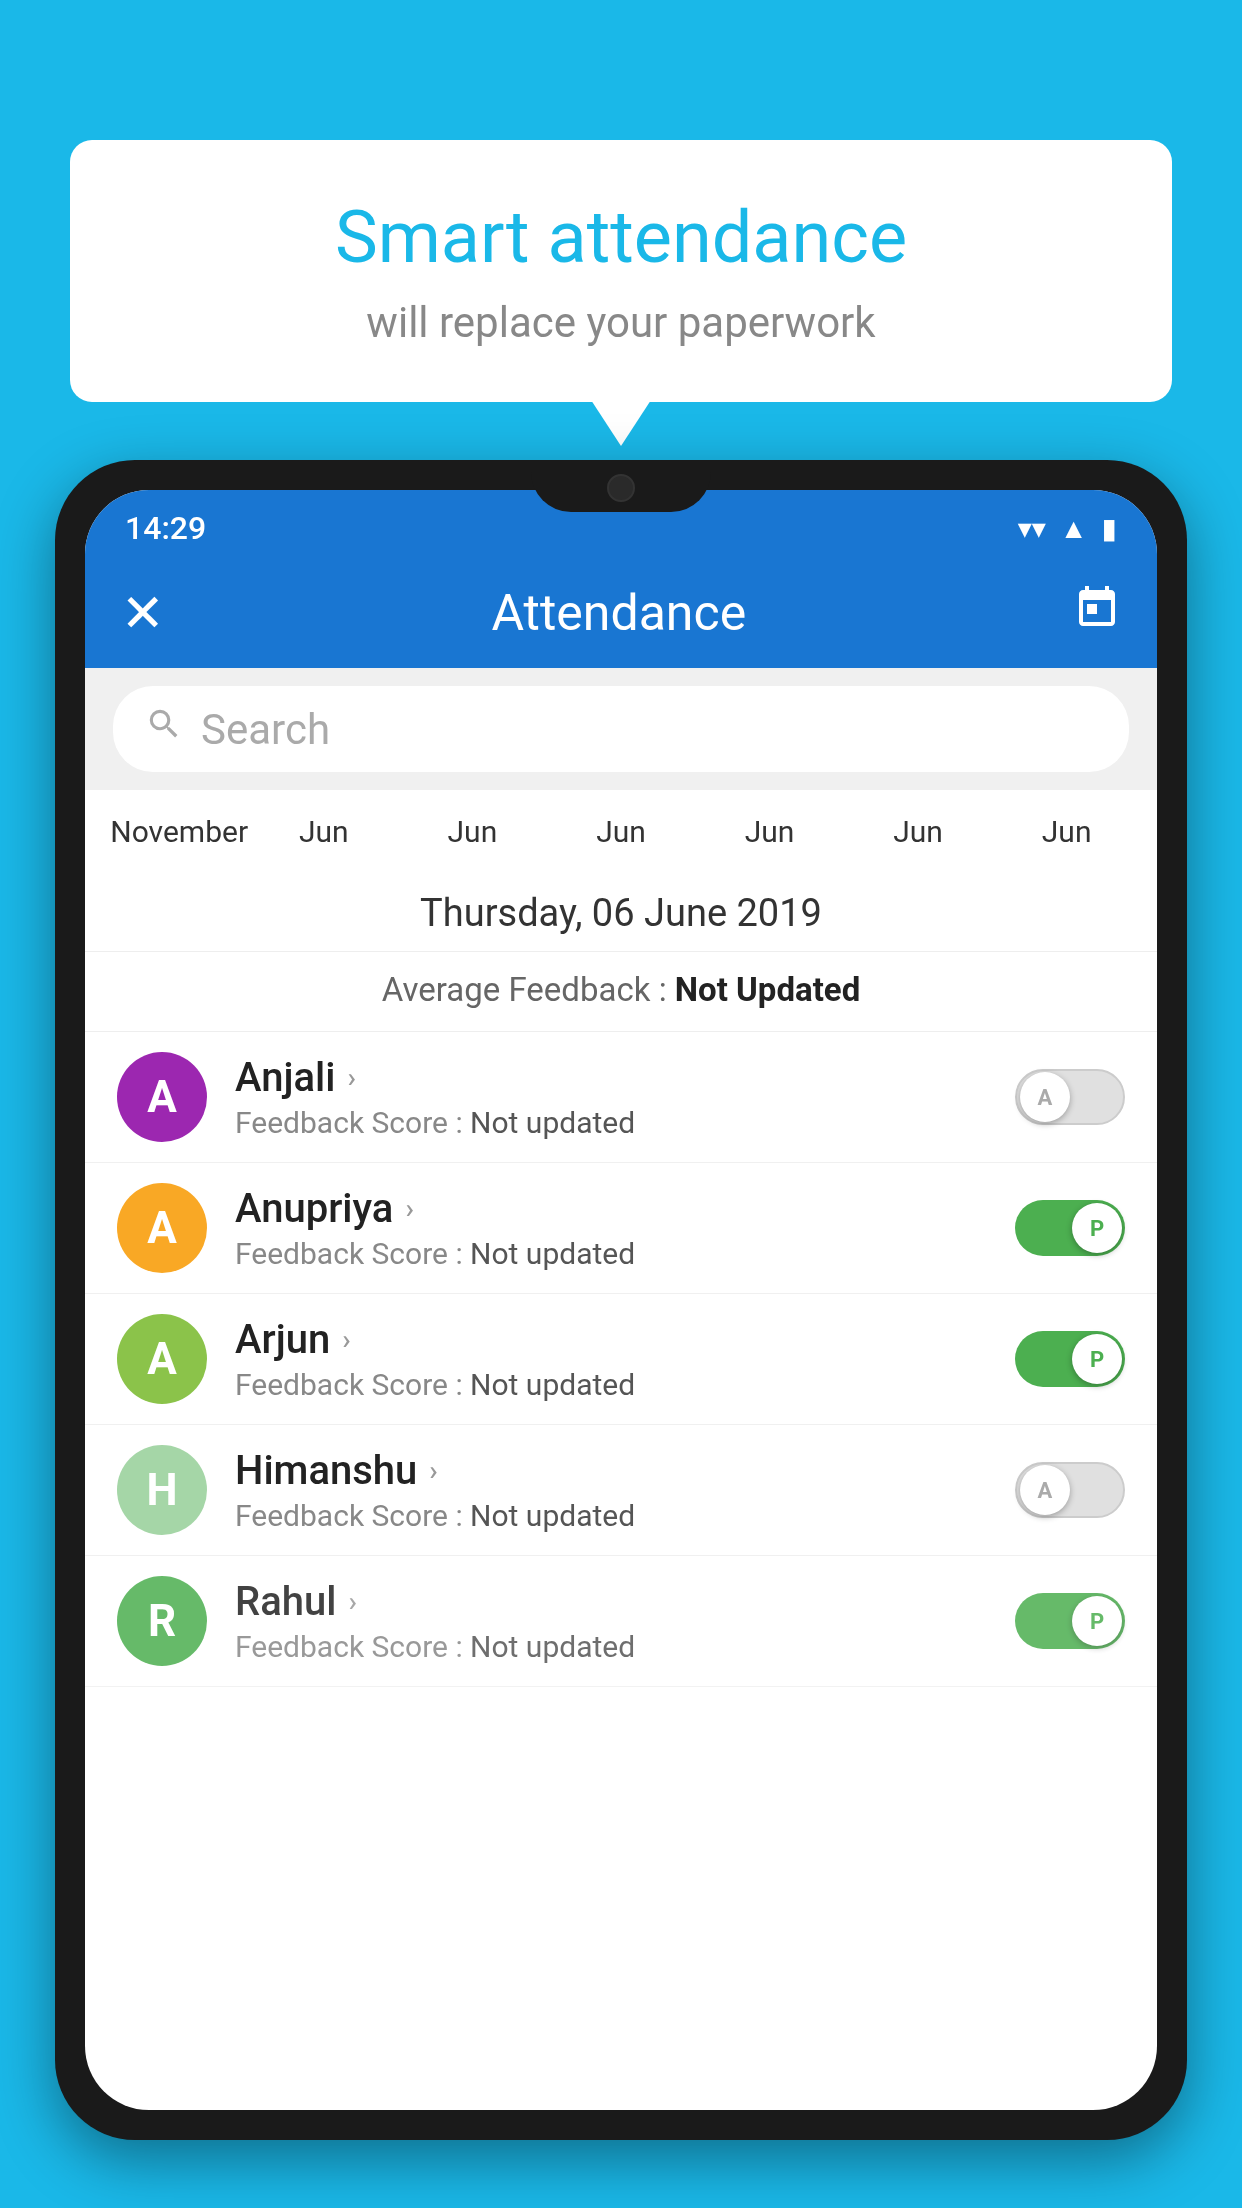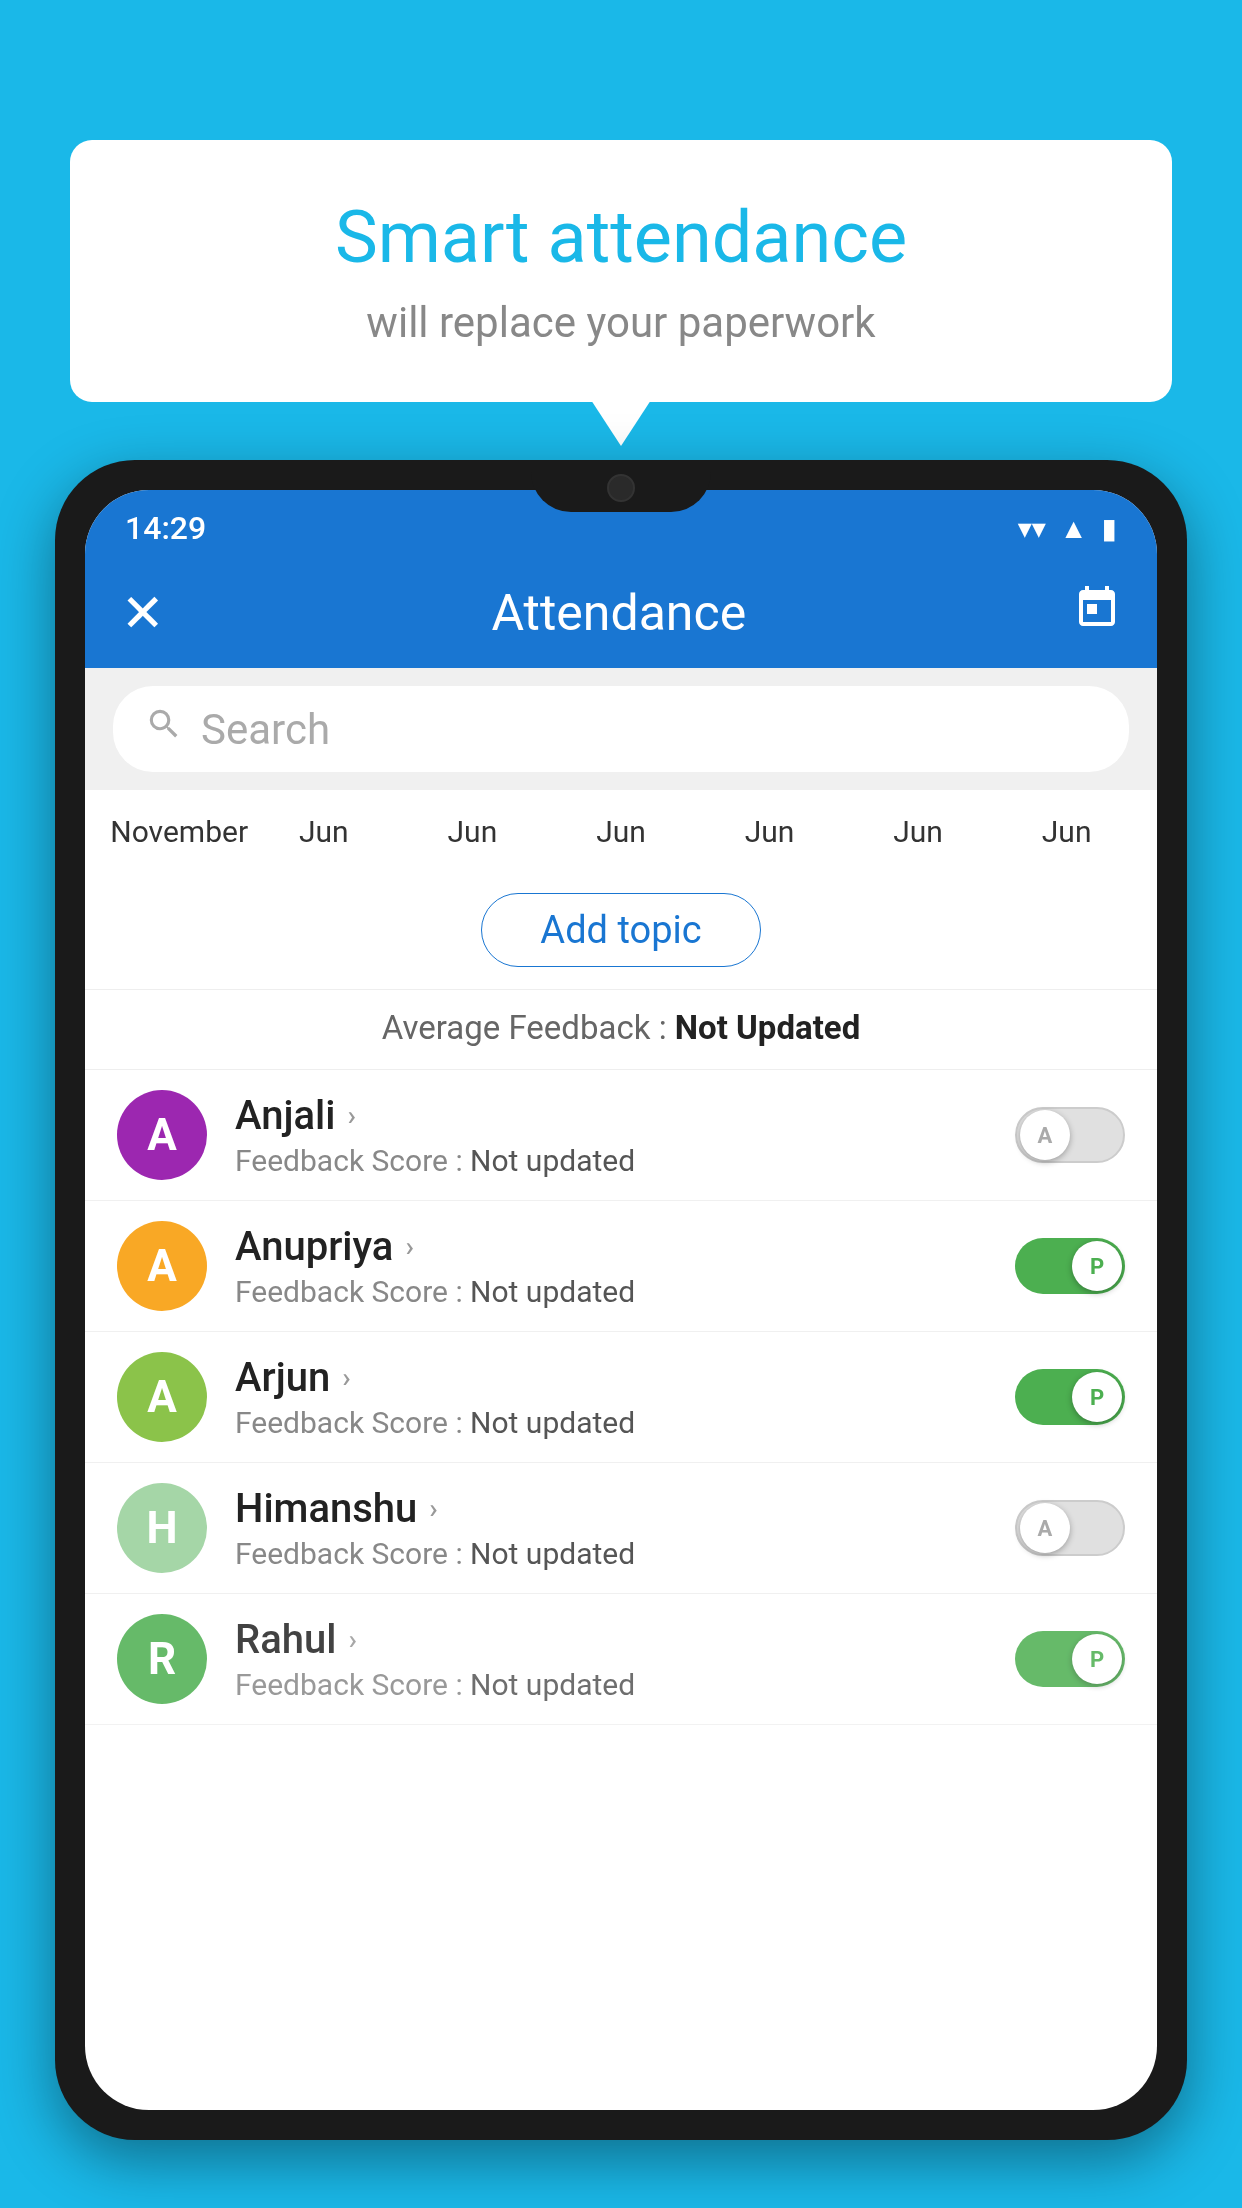--- a/index.html
+++ b/index.html
@@ -417,24 +417,24 @@
           <span class="calendar-month">November</span>
           <span class="calendar-month">Jun</span>
           <span class="calendar-month">Jun</span>
           <span class="calendar-month">Jun</span>
           <span class="calendar-month">Jun</span>
           <span class="calendar-month">Jun</span>
           <span class="calendar-month">Jun</span>
         </div>
       </div>
 
-
-      <div class="add-topic-section">
-        <div class="add-topic-btn">Add topic</div>
-      </div>
+      <div class="date-label-section">
+        <span class="date-label">Thursday, 06 June 2019</span>
+      </div>
+
 
       <div class="avg-feedback-section">
         <span class="avg-feedback-text">
           <span>Average Feedback : </span><span class="avg-feedback-value">Not Updated</span>
         </span>
       </div>
 
       <div class="student-list">
 
         <div class="student-item">

